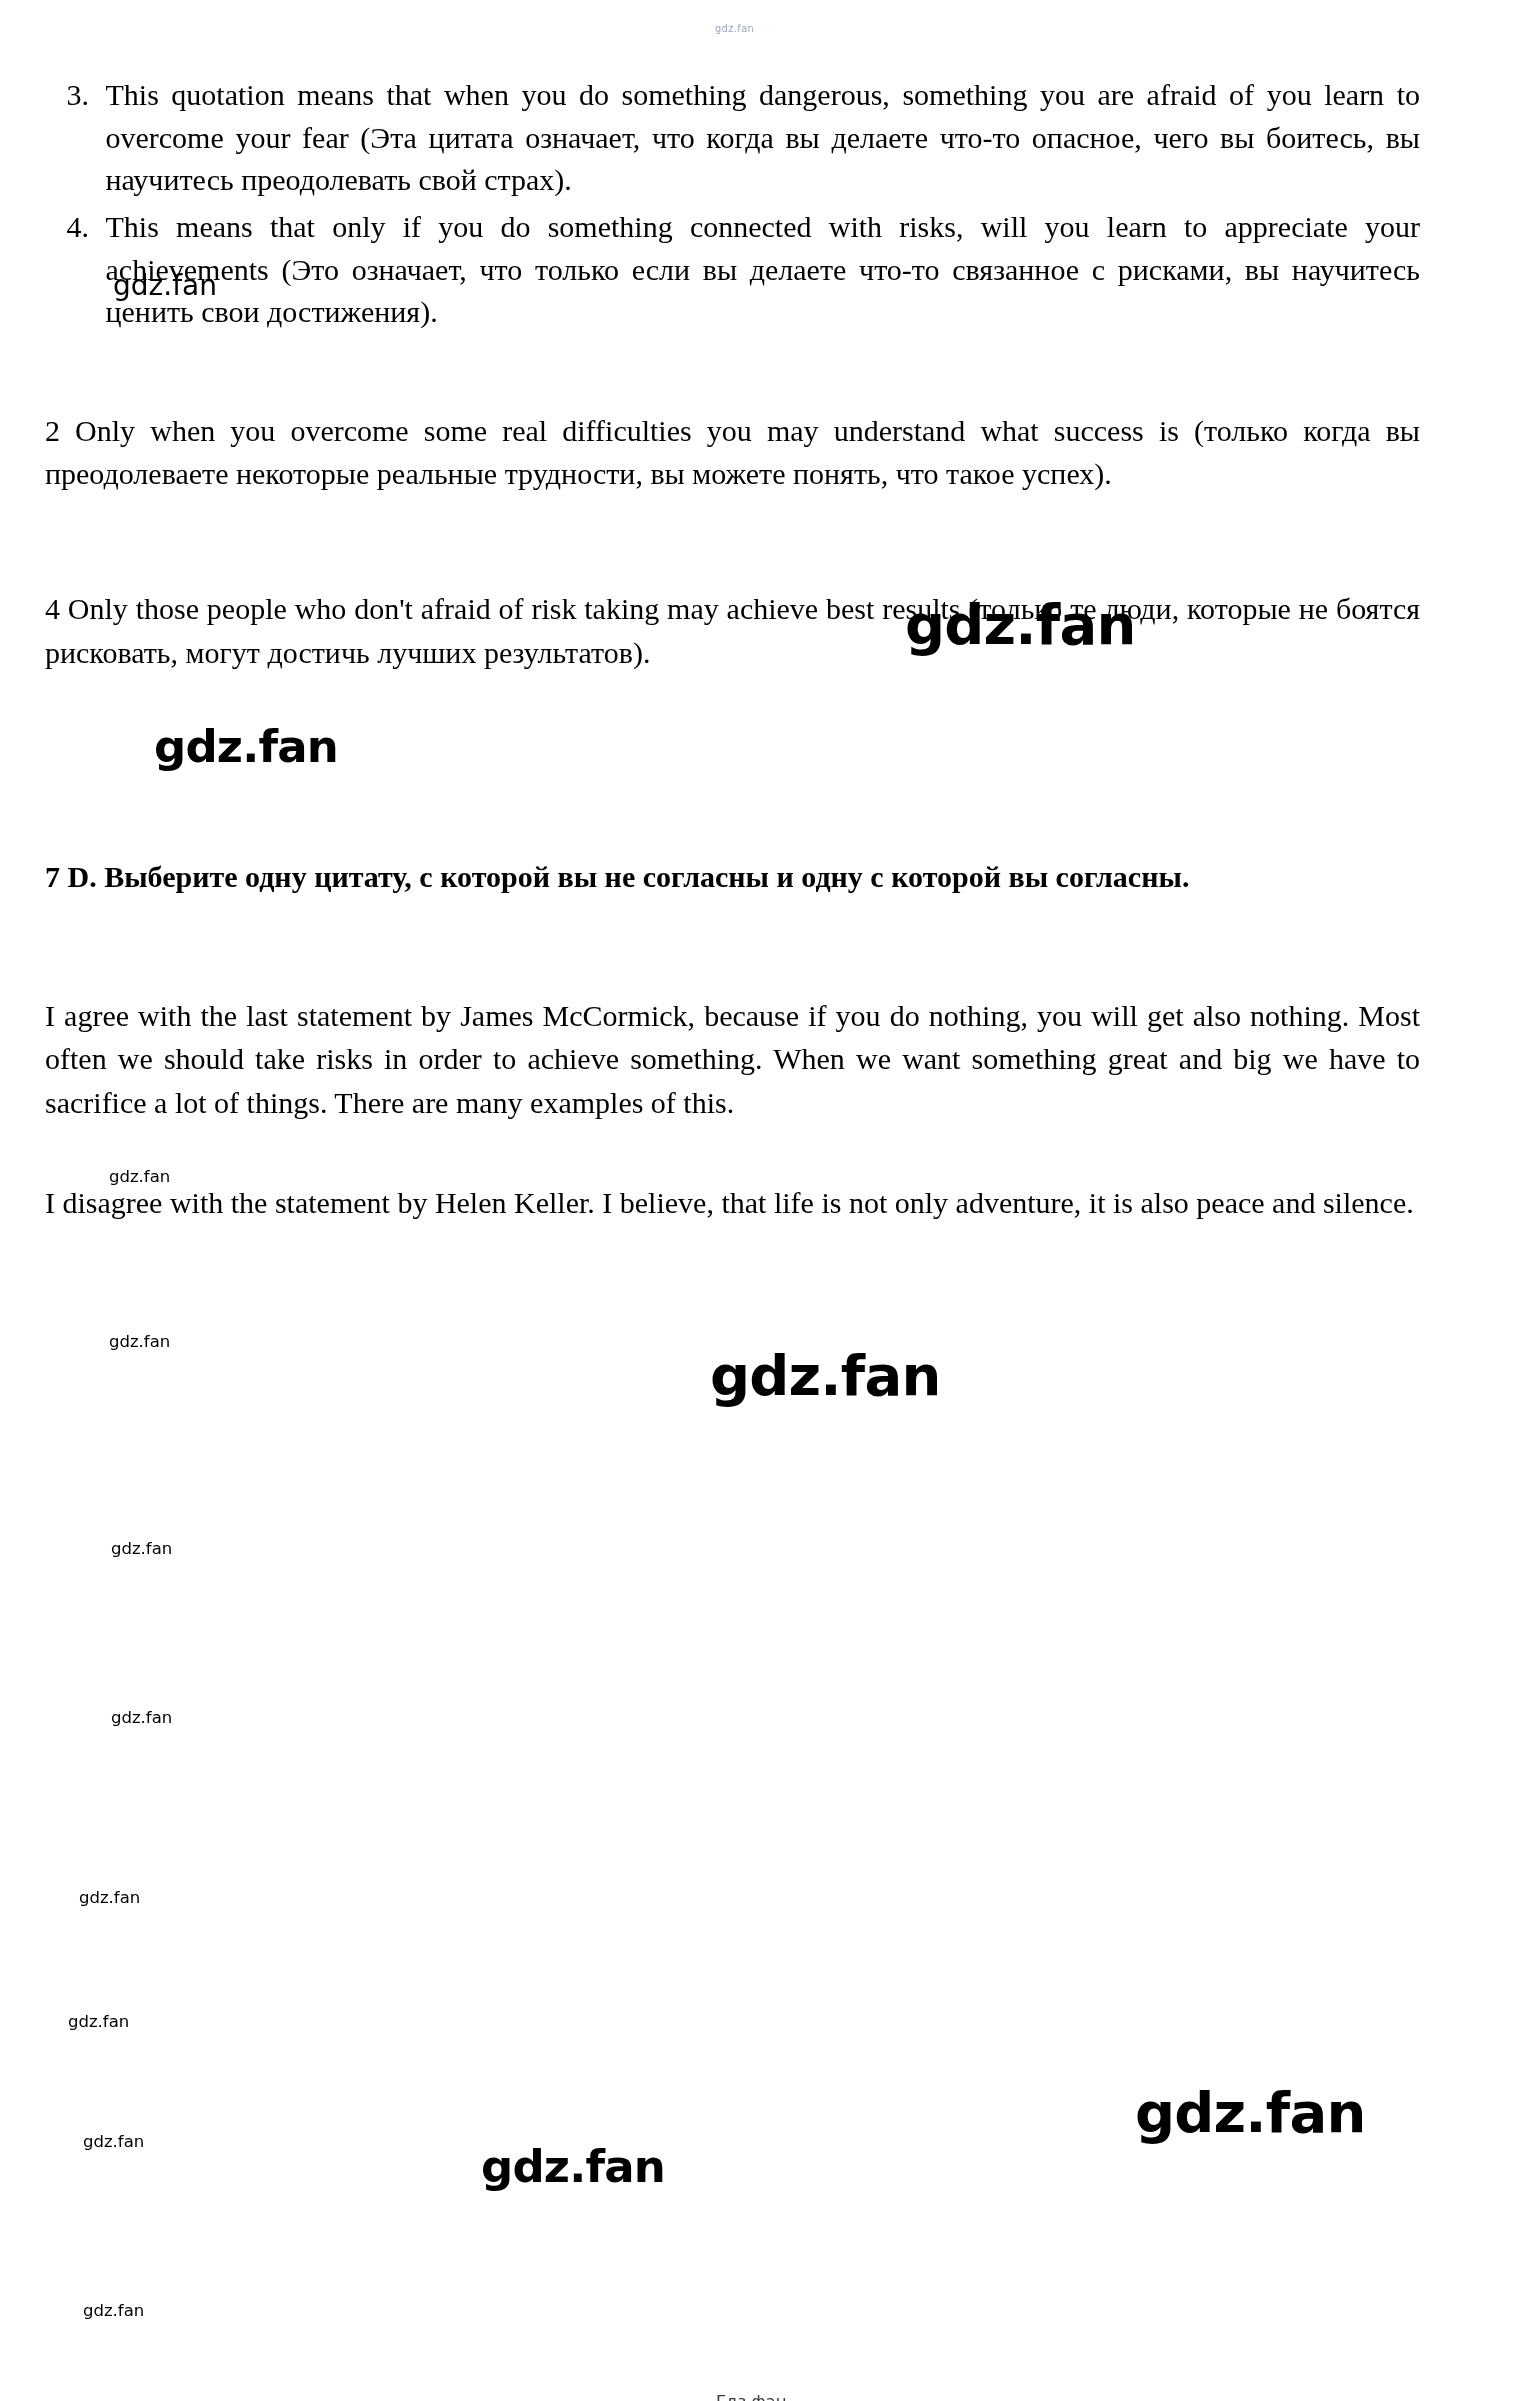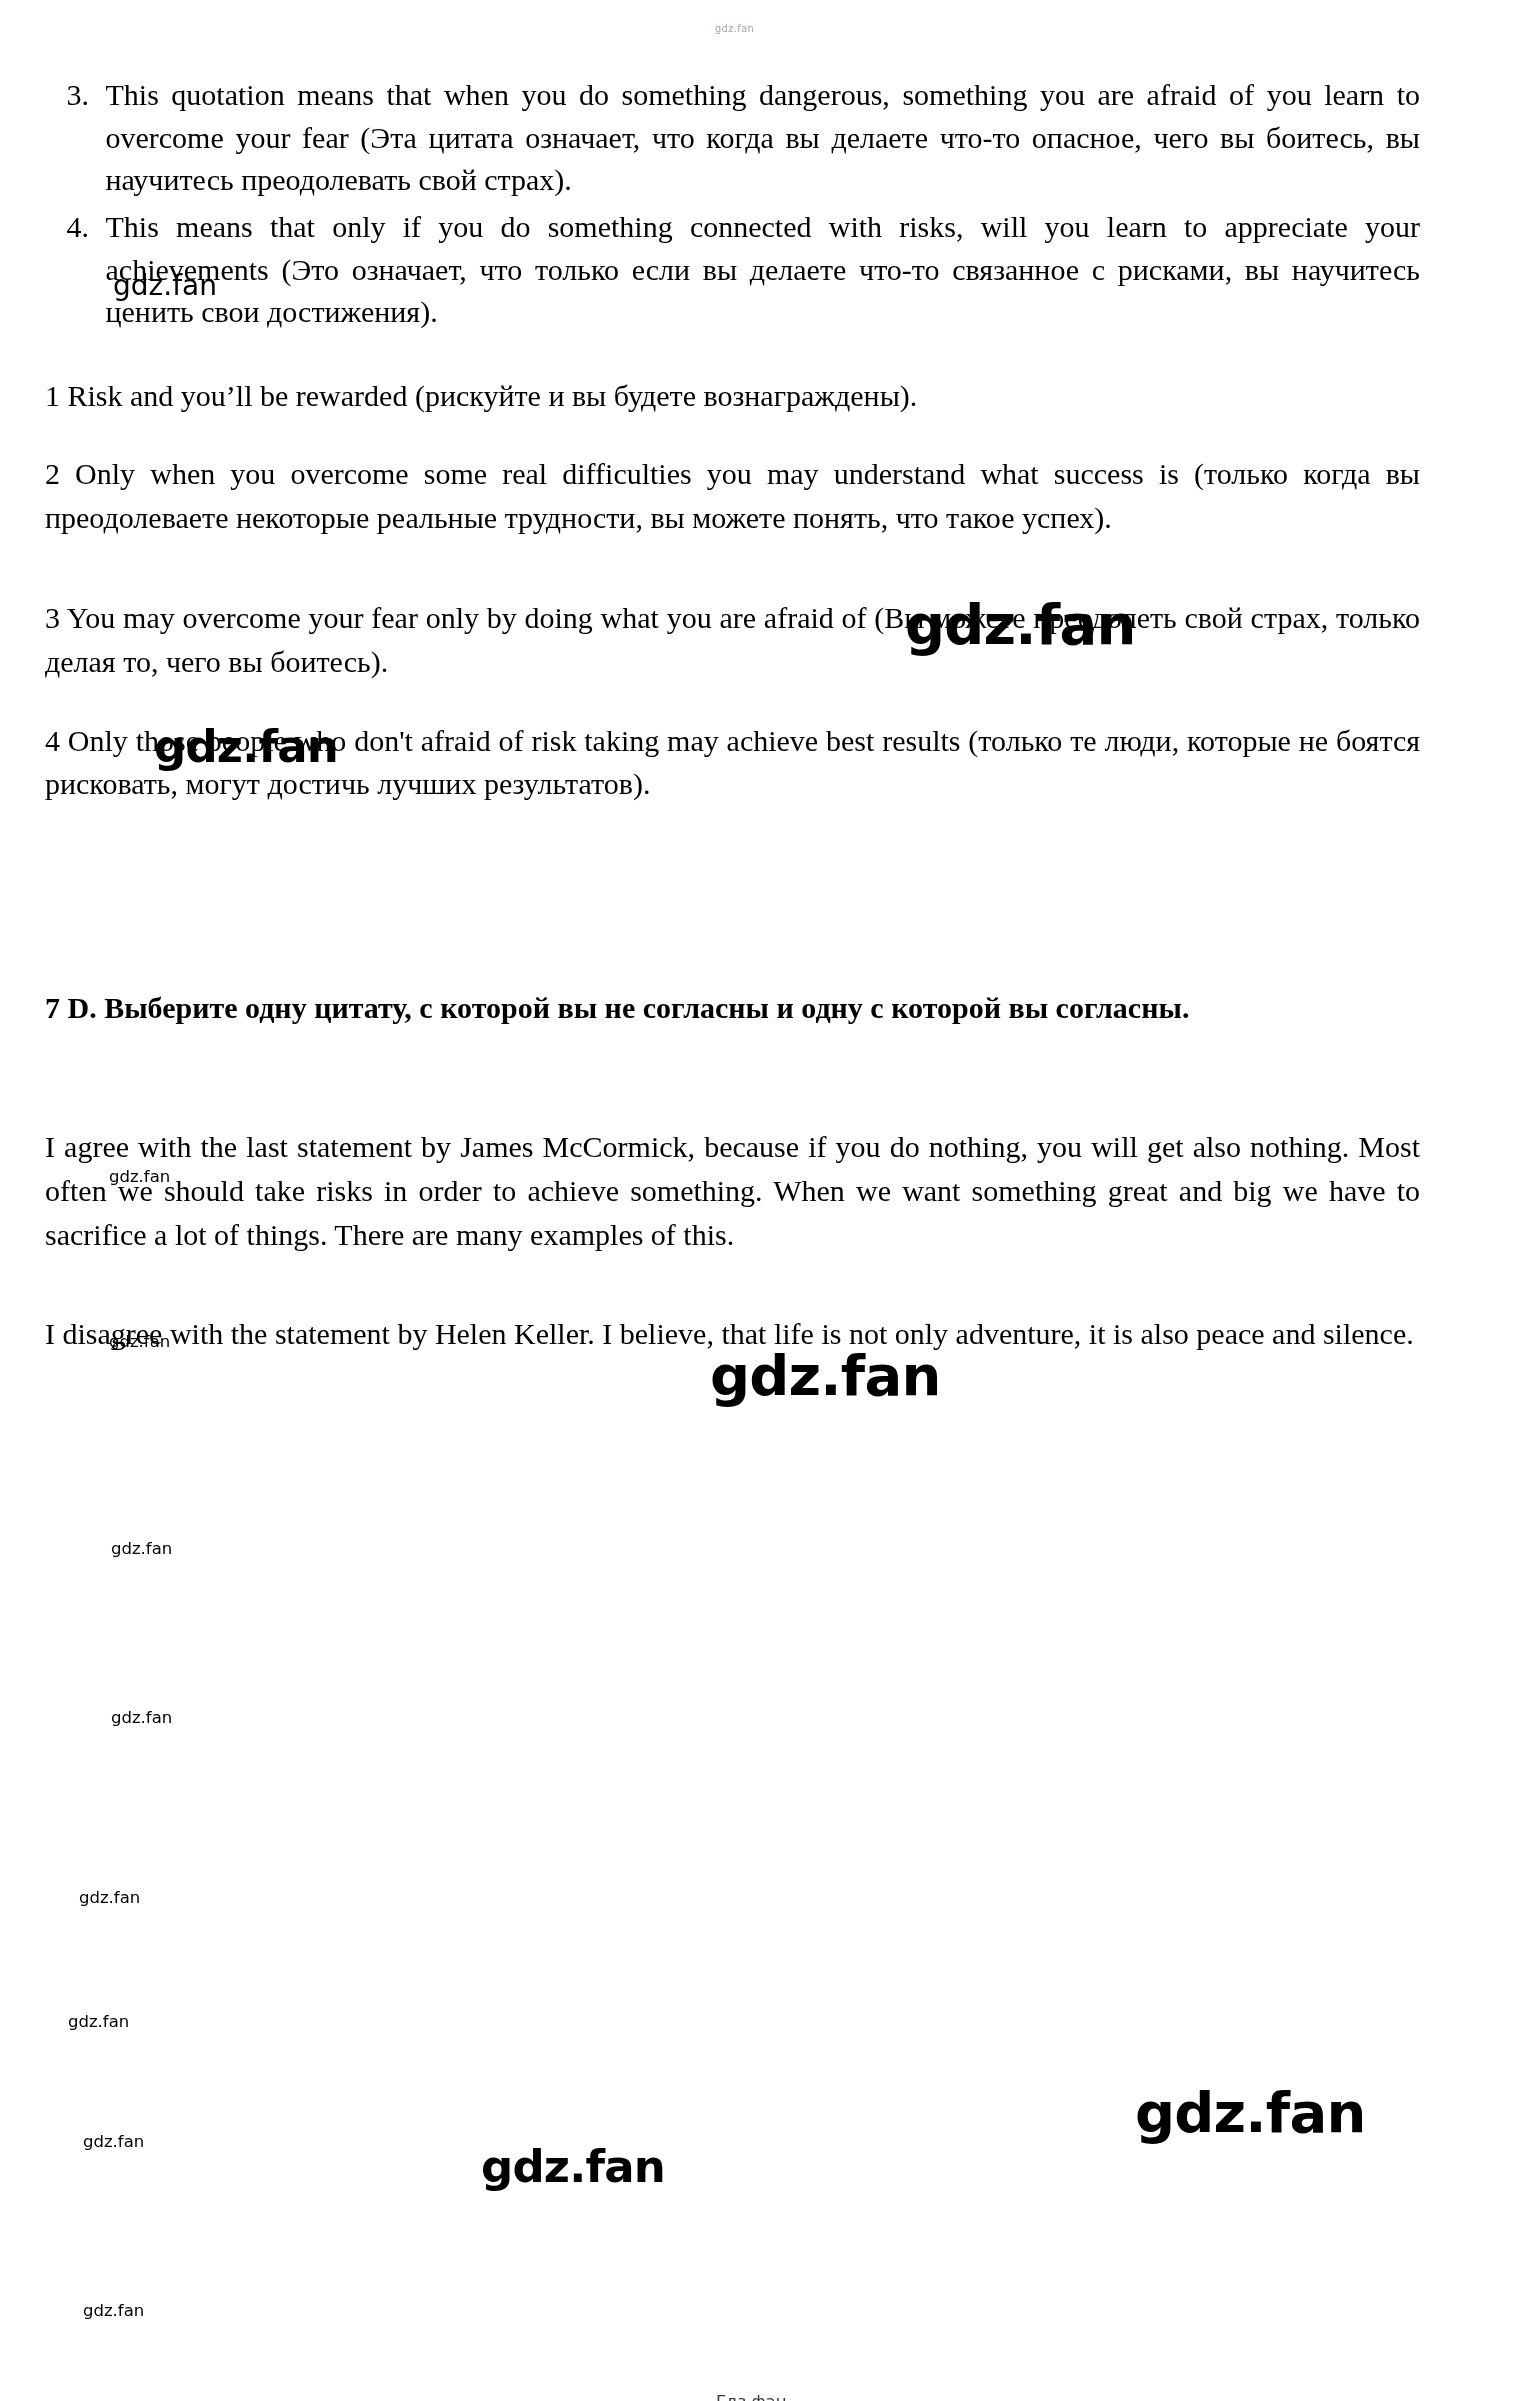--- a/index.html
+++ b/index.html
@@ -146,29 +146,27 @@
         <span class="body">This quotation means that when you do something dangerous, something you are afraid of you learn to overcome your fear (Эта цитата означает, что когда вы делаете что-то опасное, чего вы боитесь, вы научитесь преодолевать свой страх).</span>
       </li>
       <li class="num-item">
         <span class="marker">4.</span>
         <span class="body">This means that only if you do something connected with risks, will you learn to appreciate your achievements (Это означает, что только если вы делаете что-то связанное с рисками, вы научитесь ценить свои достижения).</span>
       </li>
     </ul>
 
     <div class="spacer-md"></div>
 
-    <p class="para">1 Risk and you’ll be rewarded (рискуйте и вы будете вознаграждены).</p>
 
     <div class="spacer-md"></div>
 
     <p class="para">2 Only when you overcome some real difficulties you may understand what success is (только когда вы преодолеваете некоторые реальные трудности, вы можете понять, что такое успех).</p>
 
     <div class="spacer-lg"></div>
 
-    <p class="para">3 You may overcome your fear only by doing what you are afraid of (Вы можете преодолеть свой страх, только делая то, чего вы боитесь).</p>
 
     <div class="spacer-md"></div>
 
     <p class="para">4 Only those people who don't afraid of risk taking may achieve best results (только те люди, которые не боятся рисковать, могут достичь лучших результатов).</p>
 
     <div class="spacer-xl"></div>
     <div class="spacer-xl"></div>
 
     <p class="task-heading">7 D. Выберите одну цитату, с которой вы не согласны и одну с которой вы согласны.</p>
 

